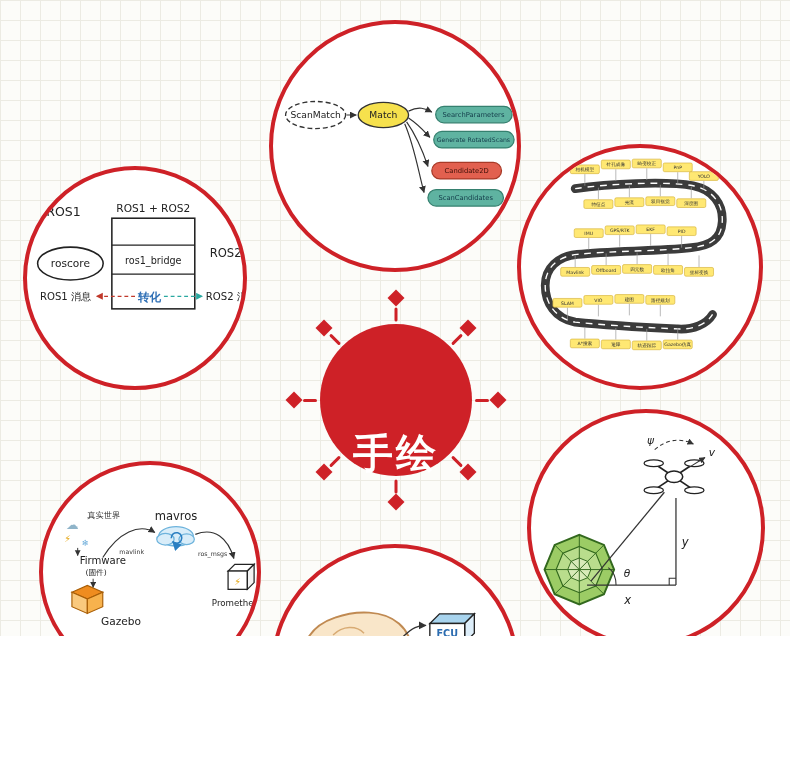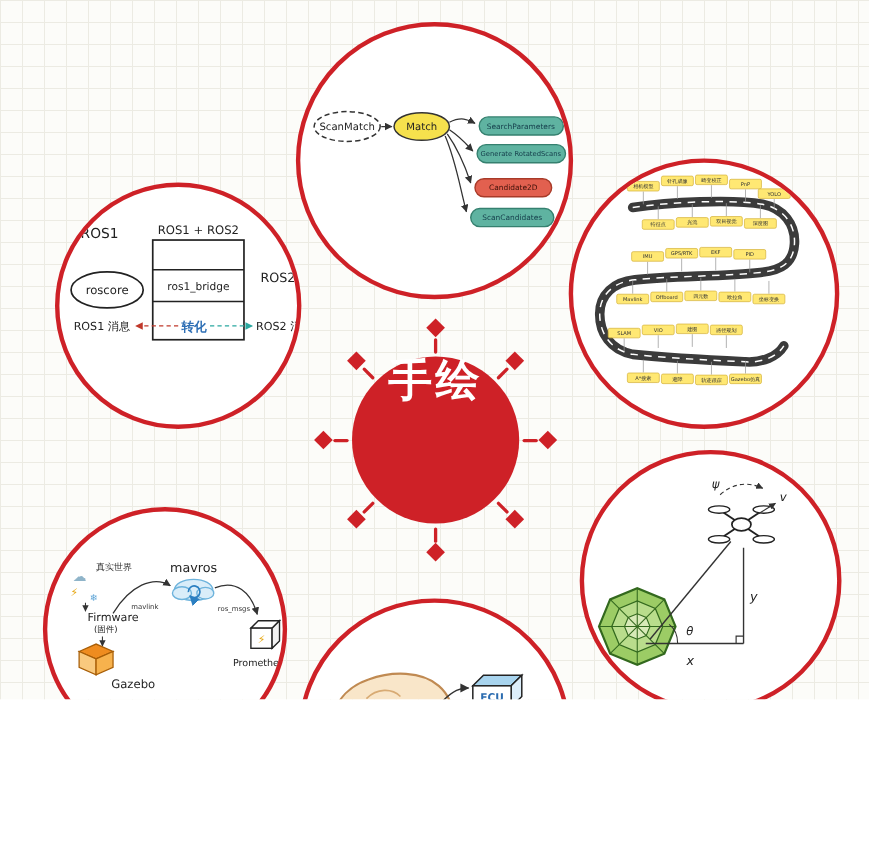--- a/index.html
+++ b/index.html
@@ -6,21 +6,21 @@
   body{background:#ffffff}
   .canvas{position:relative;width:790px;height:636px;overflow:hidden;
     background-color:#fcfcf9;
     background-image:linear-gradient(#ecebe3 1px,transparent 1px),
                      linear-gradient(90deg,#ecebe3 1px,transparent 1px);
     background-size:20px 20px;
     font-family:"DejaVu Sans","Liberation Sans",sans-serif;}
   .bubble{position:absolute;border-radius:50%;background:#fff;border:4px solid #ce2127;overflow:hidden}
   .bubble svg{display:block;width:100%;height:100%}
   .center-badge{position:absolute;left:320px;top:324px;width:152px;height:152px;border-radius:50%;
-    background:#ce2127;color:#fff;display:flex;flex-direction:column;align-items:center;justify-content:flex-start;
+    background:#ce2127;color:#fff;display:flex;flex-direction:column;align-items:center;justify-content:flex-end;
     line-height:1.12;font-size:40px;font-weight:bold;letter-spacing:3px;text-align:center}
   .diamond{position:absolute;width:12px;height:12px;background:#ce2127;transform:rotate(45deg)}
   .tick{position:absolute;width:14px;height:3px;background:#ce2127;border-radius:2px}
   svg text{font-family:"DejaVu Sans","Liberation Sans",sans-serif}
 </style>
 </head>
 <body>
 
 <svg width="0" height="0" style="position:absolute">
   <defs>
@@ -61,21 +61,21 @@
       <text x="207" y="122" text-anchor="middle" font-size="6.4" fill="#143c4a">Generate RotatedScans</text>
 
       <rect x="164" y="143" width="72" height="17" rx="8.5" fill="#e2604f" stroke="#a83a28" stroke-width="1.3"></rect>
       <text x="200" y="154" text-anchor="middle" font-size="7" fill="#3c0f08">Candidate2D</text>
 
       <rect x="160" y="171" width="78" height="17" rx="8.5" fill="#5fb3a1" stroke="#35806f" stroke-width="1.3"></rect>
       <text x="199" y="182" text-anchor="middle" font-size="7" fill="#143c4a">ScanCandidates</text>
     </svg>
   </div>
 
-  <div class="bubble" style="left:50px;top:166px;width:224px;height:224px">
+  <div class="bubble" style="left:23px;top:166px;width:224px;height:224px">
     <svg viewBox="0 0 224 224">
       <text x="20" y="48" font-size="13" fill="#222">ROS1</text>
       <text x="131" y="44" text-anchor="middle" font-size="11" fill="#222">ROS1 + ROS2</text>
 
       <rect x="88" y="50" width="86" height="94" fill="none" stroke="#222" stroke-width="1.6"></rect>
       <line x1="88" y1="78" x2="174" y2="78" stroke="#222" stroke-width="1.3"></line>
       <line x1="88" y1="108" x2="174" y2="108" stroke="#222" stroke-width="1.3"></line>
       <text x="131" y="97" text-anchor="middle" font-size="10" fill="#222">ros1_bridge</text>
 
       <ellipse cx="45" cy="97" rx="34" ry="17" fill="#fff" stroke="#222" stroke-width="1.6"></ellipse>

